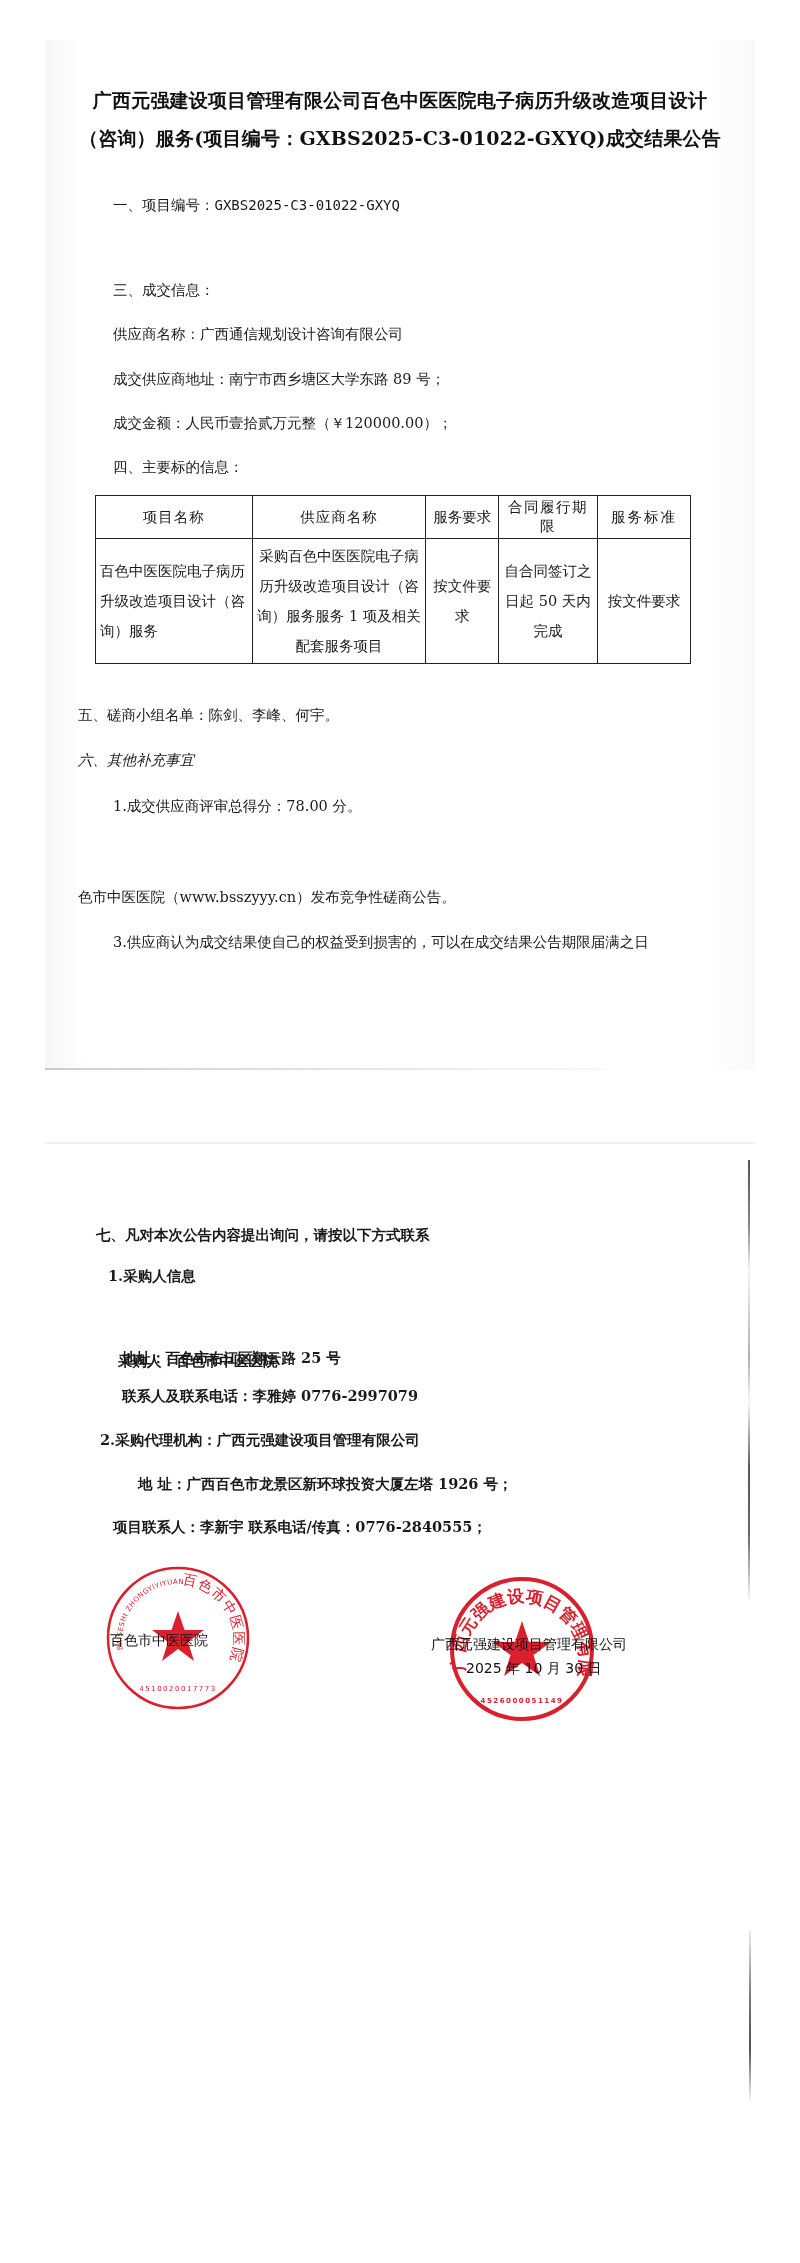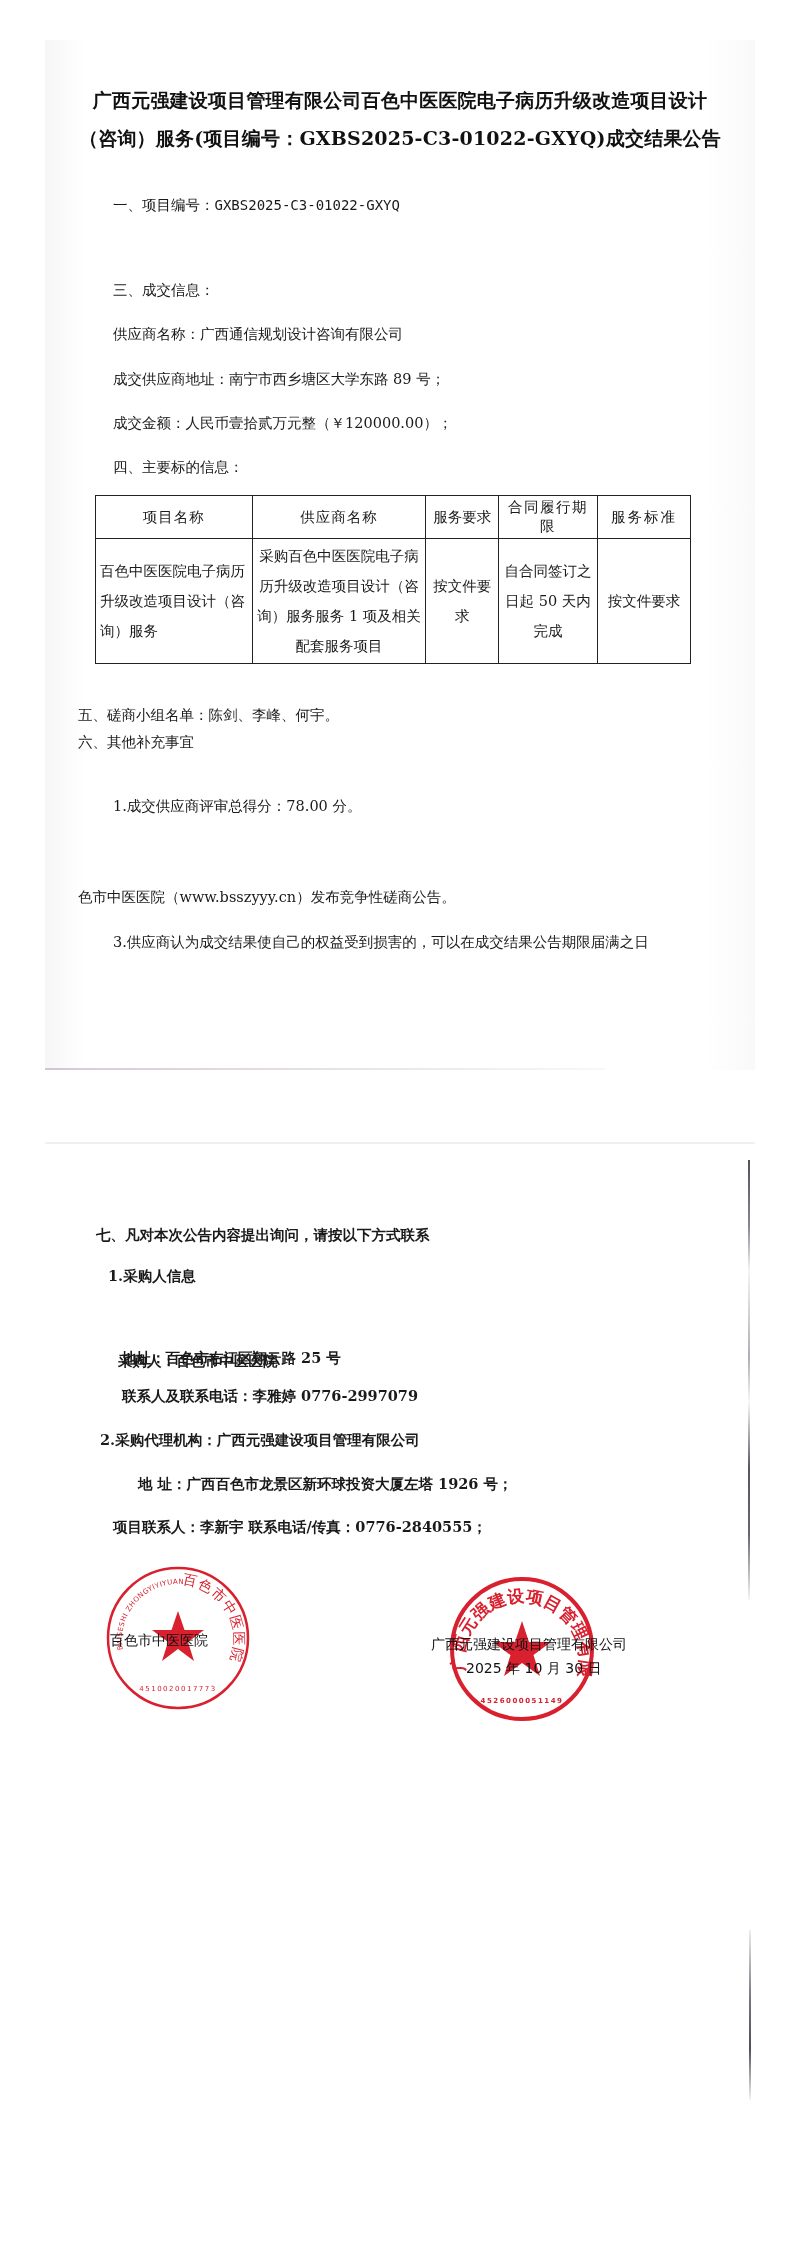--- a/index.html
+++ b/index.html
@@ -128,21 +128,21 @@
         <td>采购百色中医医院电子病历升级改造项目设计（咨询）服务服务 1 项及相关配套服务项目</td>
         <td>按文件要求</td>
         <td>自合同签订之日起 50 天内完成</td>
         <td>按文件要求</td>
       </tr>
     </tbody>
   </table>
 
   <div class="line" style="left:78px; top:706px;">五、磋商小组名单：陈剑、李峰、何宇。</div>
 
-  <div class="line" style="left:78px; top:733px;">六、其他补充事宜</div>
+  <div class="line" style="left:78px; top:751px;font-style:italic;">六、其他补充事宜</div>
 
   <div class="line" style="left:113px; top:797px;">1.成交供应商评审总得分：78.00 分。</div>
 
   <div class="line" style="left:78px; top:888px;">色市中医医院（www.bsszyyy.cn）发布竞争性磋商公告。</div>
 
   <div class="line" style="left:113px; top:933px;">3.供应商认为成交结果使自己的权益受到损害的，可以在成交结果公告期限届满之日</div>
 
   <div class="line bold" style="left:96px; top:1226px; font-family:'DejaVu Serif','Liberation Serif',serif;">七、凡对本次公告内容提出询问，请按以下方式联系</div>
 
   <div class="line bold" style="left:108px; top:1267px;">1.采购人信息</div>

